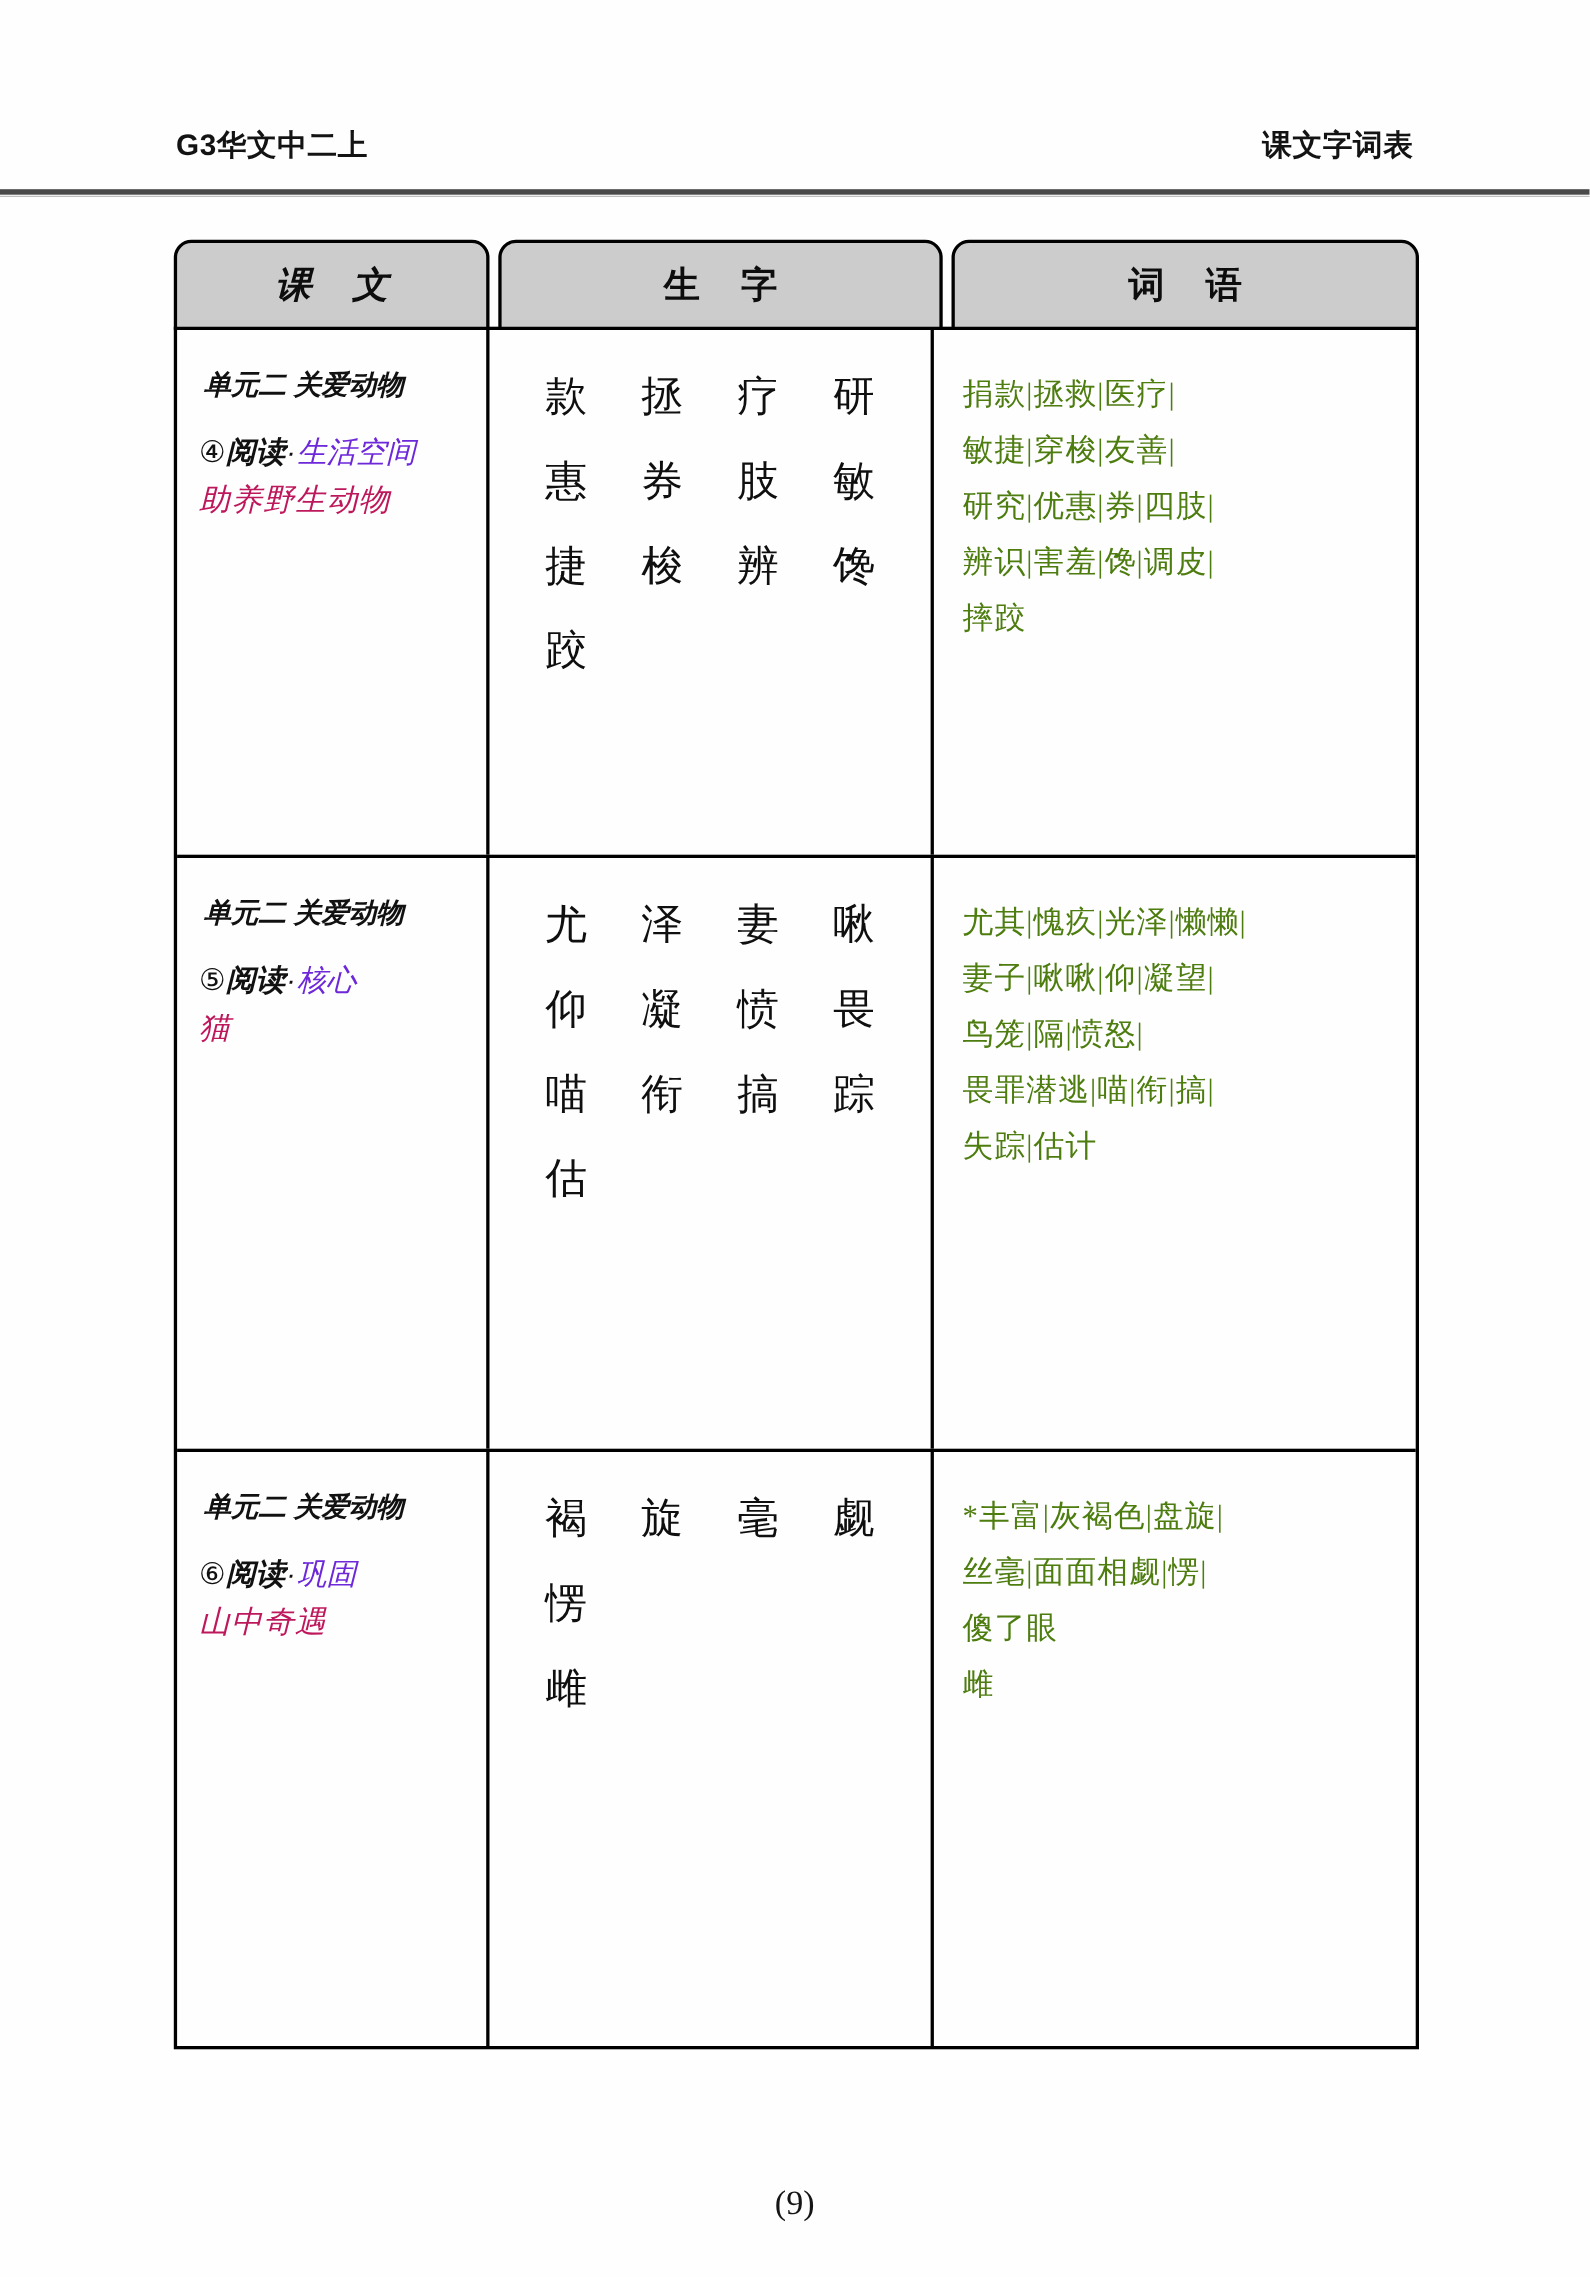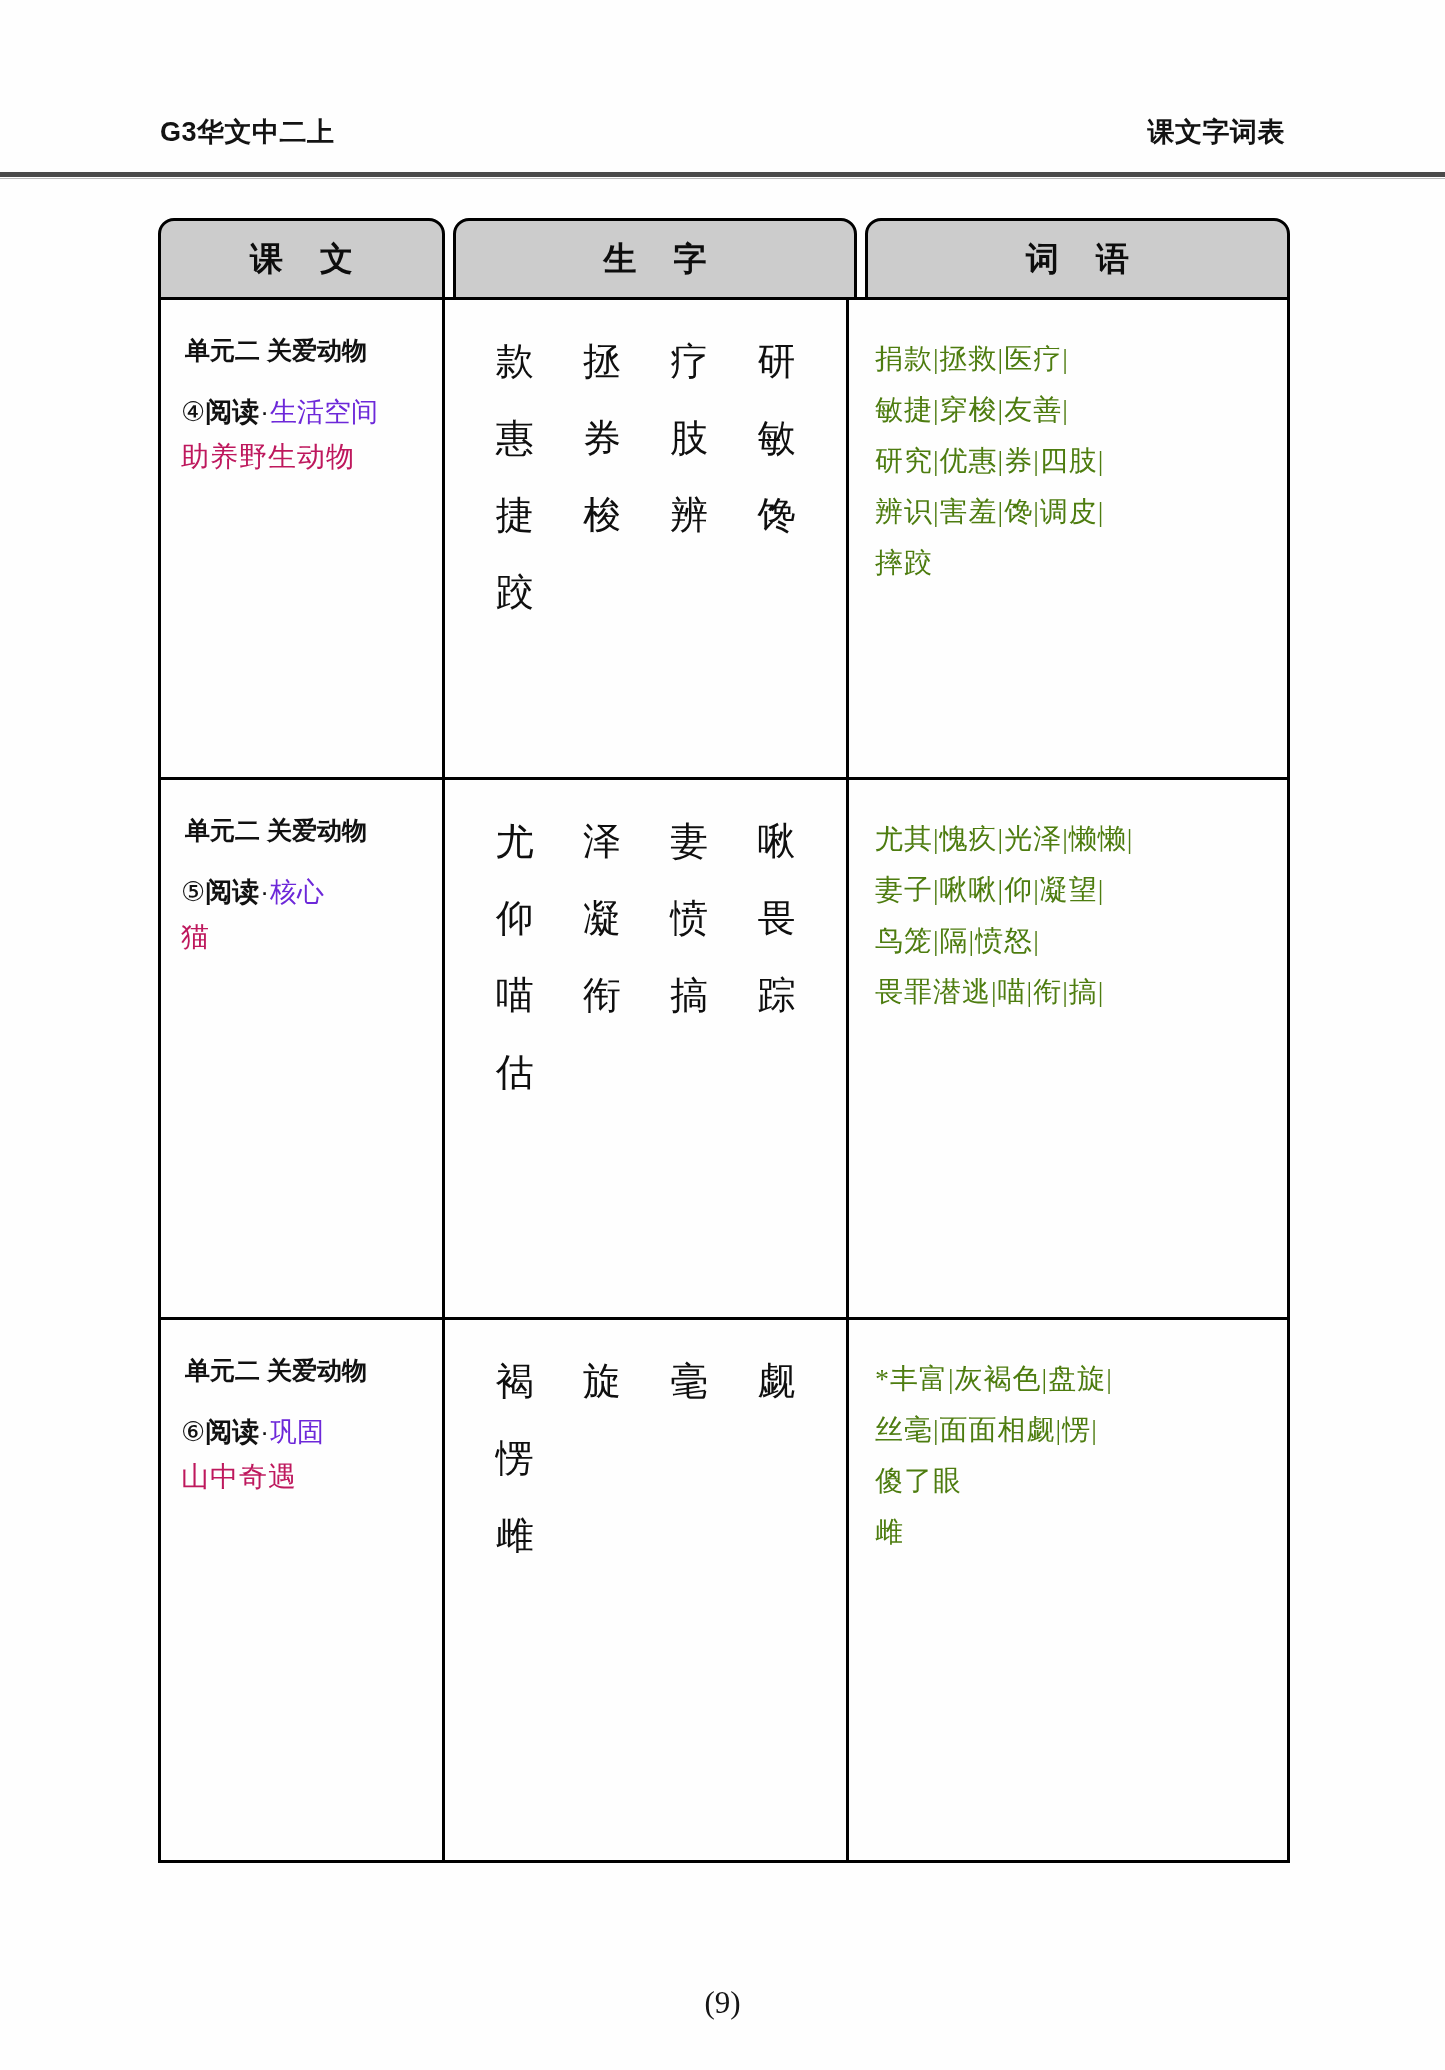--- a/index.html
+++ b/index.html
@@ -84,21 +84,21 @@
   }
   .th-label {
     font-family: "Liberation Sans", "DejaVu Sans", sans-serif;
     font-size: 33px;
     font-weight: 700;
     letter-spacing: 14px;
     text-indent: 14px;
     color: #0d0d0d;
   }
 
-  .col-a { width: 287px; flex: 0 0 287px; }
+  .col-a { width: 287px; flex: 0 0 287px; font-style: italic; }
   .col-b { width: 404px; flex: 0 0 404px; }
   .col-c { width: 425px; flex: 0 0 425px; }
 
   .tbody {
     margin-top: -3px;
     border: 3px solid #000000;
     box-sizing: border-box;
   }
   .trow {
     display: flex;
@@ -300,20 +300,21 @@
             <div class="char-cell">估</div>
           </div>
         </div>
 
         <div class="td col-c">
           <div class="word-lines">
             <div class="word-line">尤其|愧疚|光泽|懒懒|</div>
             <div class="word-line">妻子|啾啾|仰|凝望|</div>
             <div class="word-line">鸟笼|隔|愤怒|</div>
             <div class="word-line">畏罪潜逃|喵|衔|搞|</div>
+            <div class="word-line">失踪|估计</div>
           </div>
         </div>
       </div>
 
       <div class="trow" style="min-height:540px;">
         <div class="td col-a">
           <div class="lesson-unit">单元二  关爱动物</div>
           <div class="lesson-meta">
             <span class="lesson-num">⑥</span><span class="lesson-read">阅读</span><span class="lesson-dot">·</span><span class="lesson-kind">巩固</span>
           </div>

